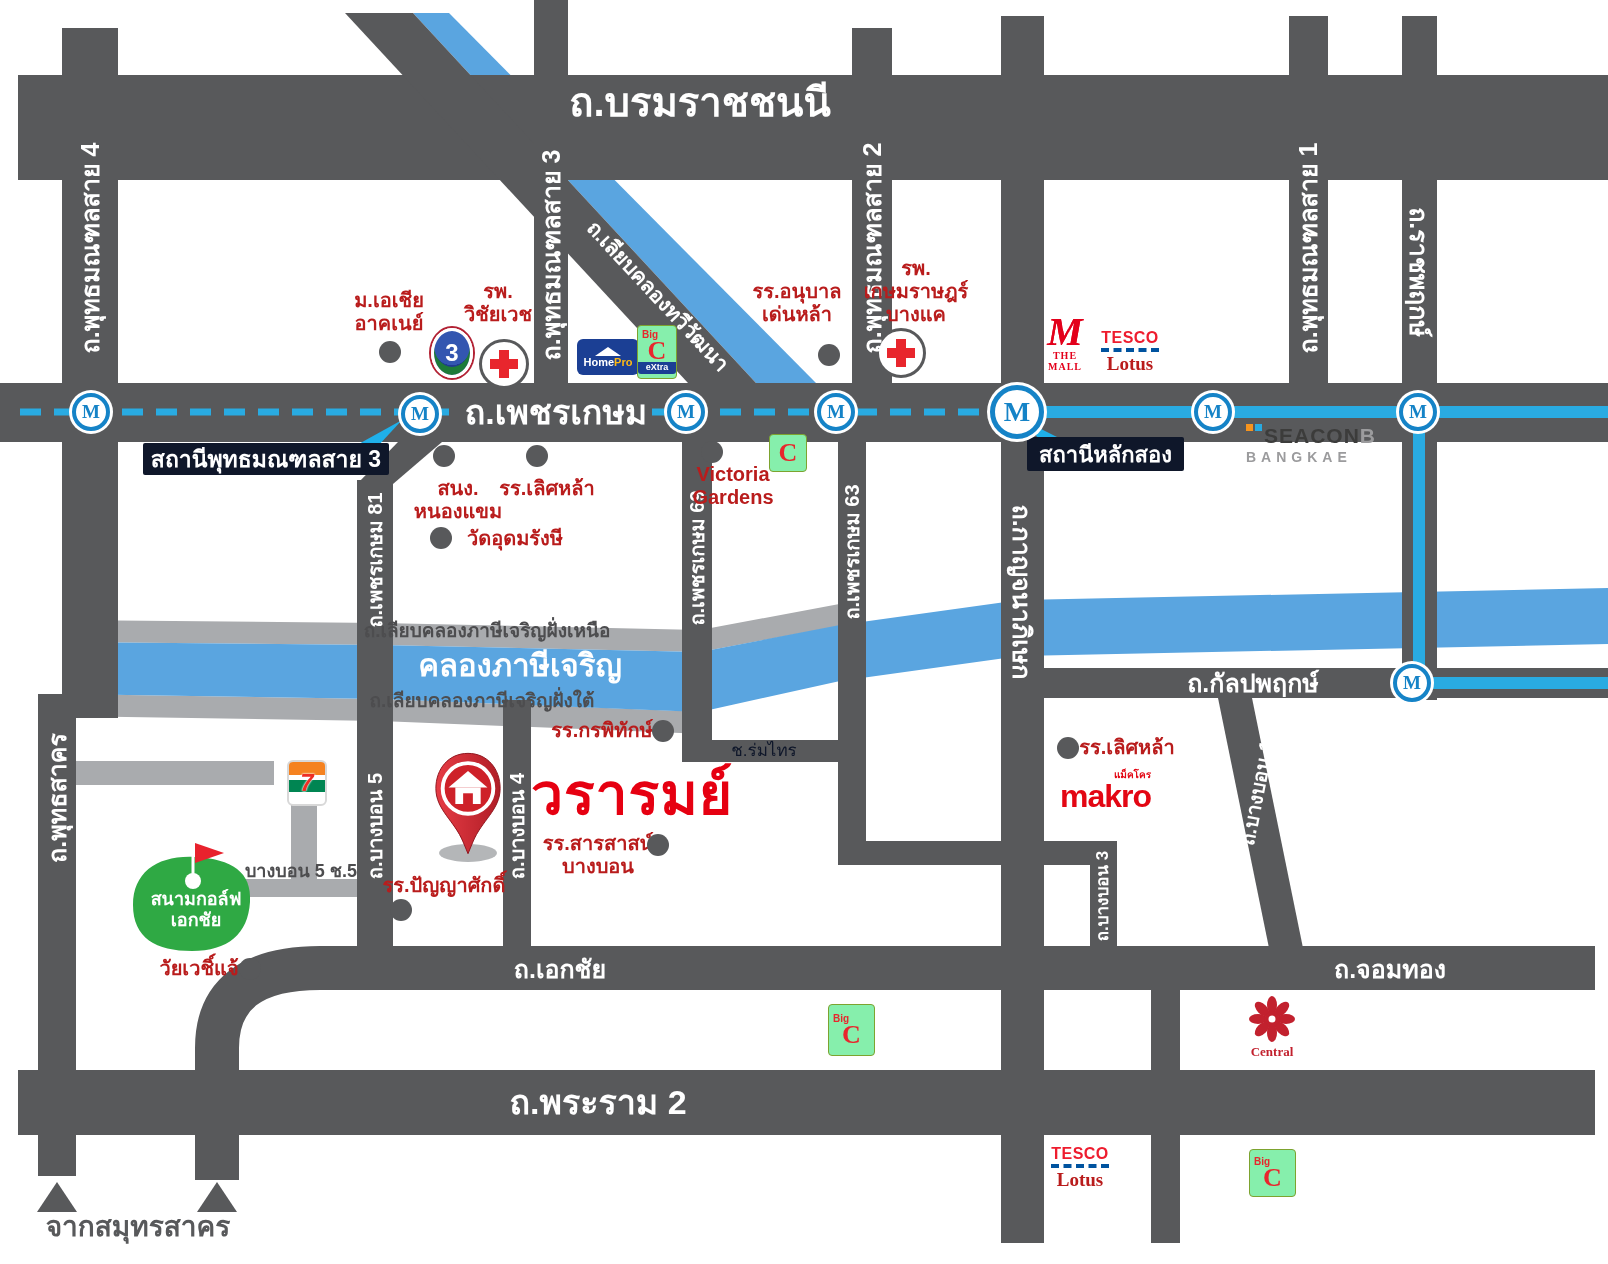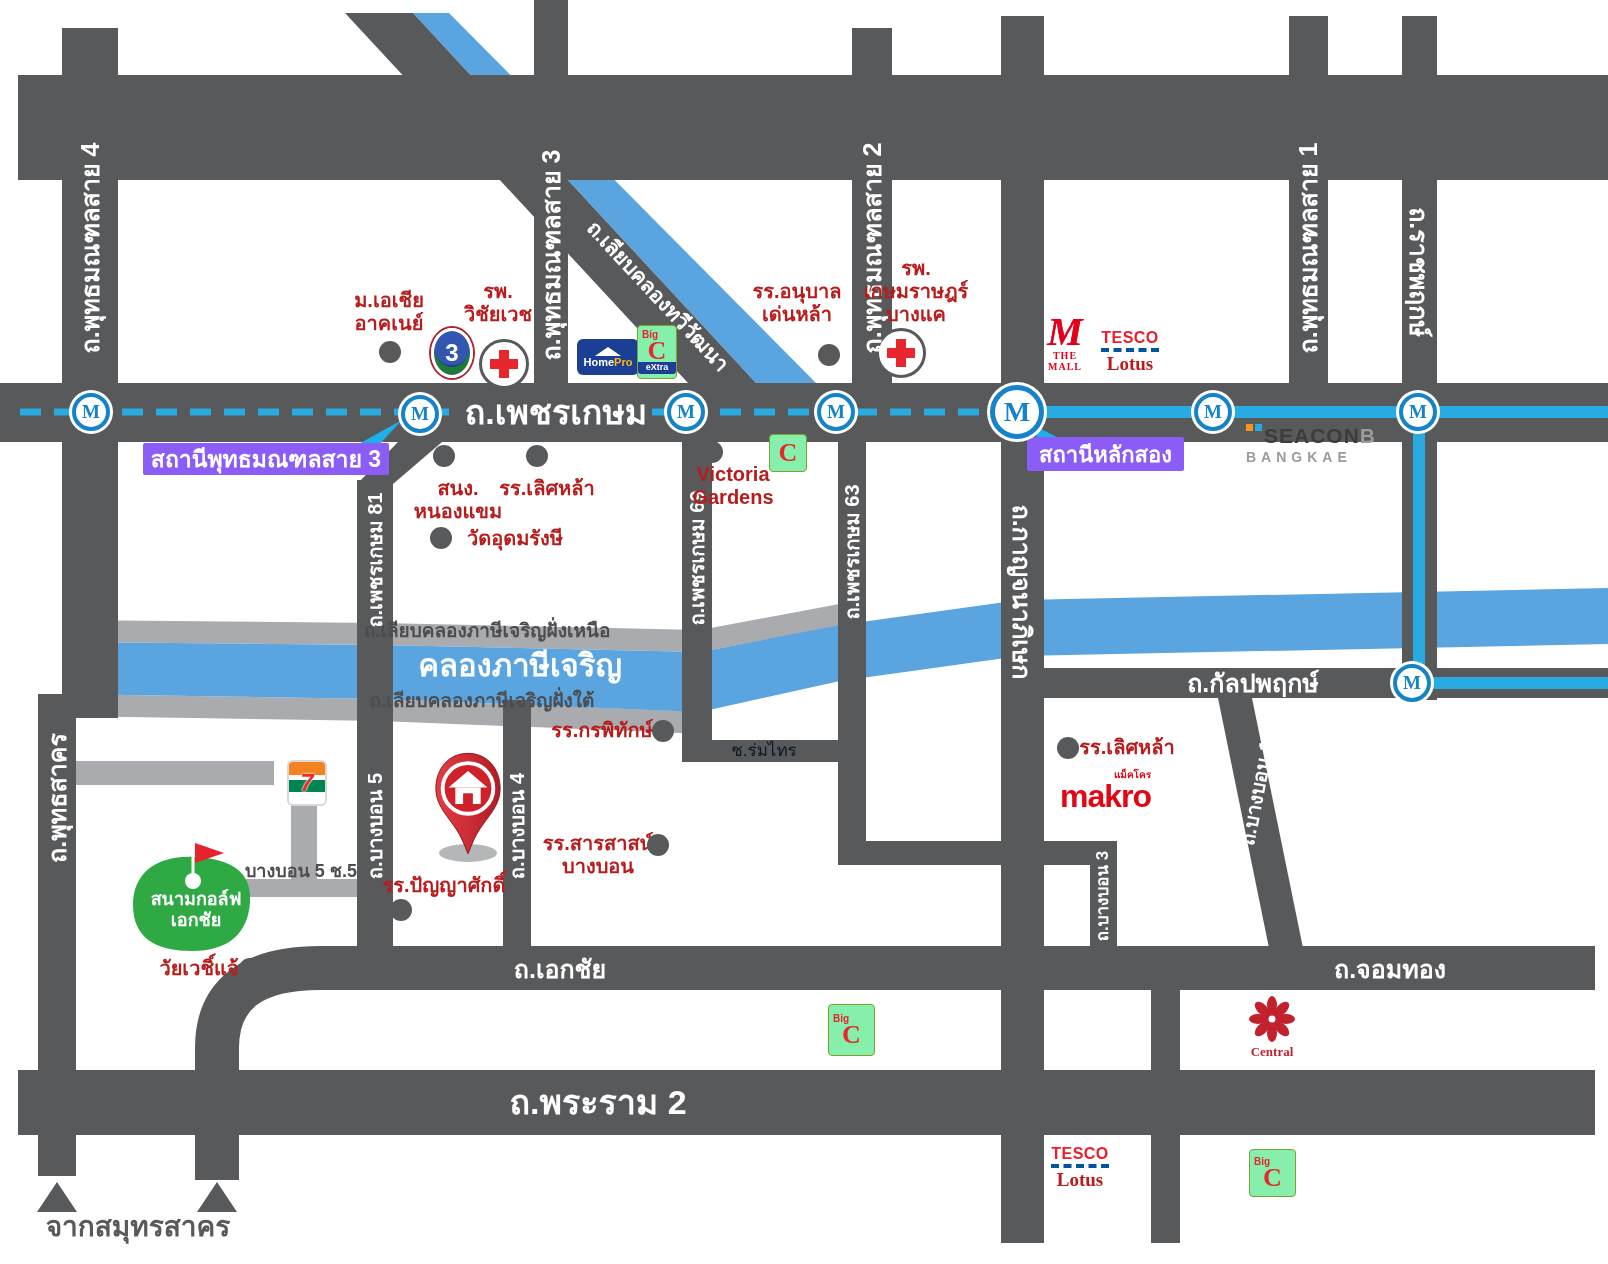--- a/index.html
+++ b/index.html
@@ -20,21 +20,21 @@
   .sidelabel{color:#4d4d4f;font-weight:bold;font-size:18px;white-space:nowrap;}
   .fromlabel{color:#58595b;font-weight:bold;font-size:28px;white-space:nowrap;}
   .lm{color:#b91c1c;font-weight:bold;font-size:20px;line-height:1.15;}
   .golf-lbl{color:#fff;font-weight:bold;font-size:18px;line-height:1.15;}
   .project{color:#e60011;font-weight:800;font-size:57px;letter-spacing:1px;white-space:nowrap;}
   .dot{position:absolute;width:22px;height:22px;border-radius:50%;background:#58595b;transform:translate(-50%,-50%);}
   .mrt{position:absolute;width:30px;height:30px;border-radius:50%;background:#fff;border:4px solid #1583c7;
        box-shadow:0 0 0 3px #fff;color:#1583c7;font-weight:800;font-size:19px;display:flex;align-items:center;
        justify-content:center;transform:translate(-50%,-50%);font-family:"Liberation Serif","DejaVu Serif",serif;}
   .mrt.big{width:44px;height:44px;border-width:5px;font-size:28px;}
-  .callout{position:absolute;background:#8b5cf6;color:#fff;font-weight:bold;display:flex;align-items:center;
+  .callout{position:absolute;background:#0f172a;color:#fff;font-weight:bold;display:flex;align-items:center;
        justify-content:center;border-radius:2px;}
   .logo{position:absolute;}
   
   .homepro{width:62px;height:36px;background:#1b3f94;border-radius:6px;display:flex;flex-direction:column;
        align-items:center;justify-content:center;}
   .hp-roof{width:0;height:0;border-left:13px solid transparent;border-right:13px solid transparent;
        border-bottom:9px solid #fff;margin-bottom:1px;}
   .hp-text{font-size:11px;font-weight:bold;line-height:1;}
   .hp-home{color:#fff;} .hp-pro{color:#fdb913;}
   
@@ -268,20 +268,21 @@
         <g transform="rotate(315)">
             <ellipse cx="0" cy="-14" rx="5" ry="9"></ellipse>
           </g>
         <circle cx="0" cy="0" r="7.5" fill="#c2212e"></circle>
         <circle cx="0" cy="0" r="3.5" fill="#ffffff"></circle>
       </g>
     </svg>
     <div class="ct-text">Central</div>
   </div>
 
+<div class="lbl road-xl" style="left: 700px; top: 102px; transform: translate(-50%, -50%);">ถ.บรมราชชนนี</div>
     <div class="lbl road-lg" style="left: 556px; top: 412px; transform: translate(-50%, -50%);">ถ.เพชรเกษม</div>
     <div class="lbl road-lg" style="left: 598px; top: 1102px; transform: translate(-50%, -50%);">ถ.พระราม 2</div>
     <div class="lbl road-md" style="left: 560px; top: 969px; transform: translate(-50%, -50%);">ถ.เอกชัย</div>
     <div class="lbl road-md" style="left: 1390px; top: 969px; transform: translate(-50%, -50%);">ถ.จอมทอง</div>
     <div class="lbl road-md" style="left: 1253px; top: 683px; transform: translate(-50%, -50%);">ถ.กัลปพฤกษ์</div>
     <div class="lbl road-v" style="left: 90px; top: 248px; transform: translate(-50%, -50%) rotate(-90deg);">ถ.พุทธมณฑลสาย 4</div>
     <div class="lbl road-v" style="left: 551px; top: 255px; transform: translate(-50%, -50%) rotate(-90deg);">ถ.พุทธมณฑลสาย 3</div>
     <div class="lbl road-v" style="left: 872px; top: 248px; transform: translate(-50%, -50%) rotate(-90deg);">ถ.พุทธมณฑลสาย 2</div>
     <div class="lbl road-v" style="left: 1308px; top: 248px; transform: translate(-50%, -50%) rotate(-90deg);">ถ.พุทธมณฑลสาย 1</div>
     <div class="lbl road-v" style="left: 1419px; top: 272px; transform: translate(-50%, -50%) rotate(90deg);">ถ.ราชพฤกษ์</div>
@@ -317,20 +318,21 @@
 Gardens</div>
     <div class="lbl lm" style="left: 515px; top: 538px; transform: translate(-50%, -50%);">วัดอุดมรังษี</div>
     <div class="lbl lm" style="left: 602px; top: 730px; transform: translate(-50%, -50%);">รร.กรพิทักษ์</div>
     <div class="lbl lm" style="left: 598px; top: 855px; transform: translate(-50%, -50%);">รร.สารสาสน์
 บางบอน</div>
     <div class="lbl lm" style="left: 444px; top: 885px; transform: translate(-50%, -50%);">รร.ปัญญาศักดิ์</div>
     <div class="lbl lm" style="left: 1127px; top: 747px; transform: translate(-50%, -50%);">รร.เลิศหล้า</div>
     <div class="lbl lm" style="left: 199px; top: 968px; transform: translate(-50%, -50%);">วัยเวชิ์แจ้</div>
     <div class="lbl golf-lbl" style="left: 196px; top: 910px; transform: translate(-50%, -50%);">สนามกอล์ฟ
 เอกชัย</div>
+    <div class="lbl project" style="left: 632px; top: 795px; transform: translate(-50%, -50%);">วรารมย์</div>
     <div class="dot" style="left: 390px; top: 352px;"></div>
     <div class="dot" style="left: 829px; top: 355px;"></div>
     <div class="dot" style="left: 444px; top: 456px;"></div>
     <div class="dot" style="left: 537px; top: 456px;"></div>
     <div class="dot" style="left: 712px; top: 452px;"></div>
     <div class="dot" style="left: 441px; top: 538px;"></div>
     <div class="dot" style="left: 663px; top: 731px;"></div>
     <div class="dot" style="left: 658px; top: 845px;"></div>
     <div class="dot" style="left: 401px; top: 910px;"></div>
     <div class="dot" style="left: 1068px; top: 748px;"></div>

